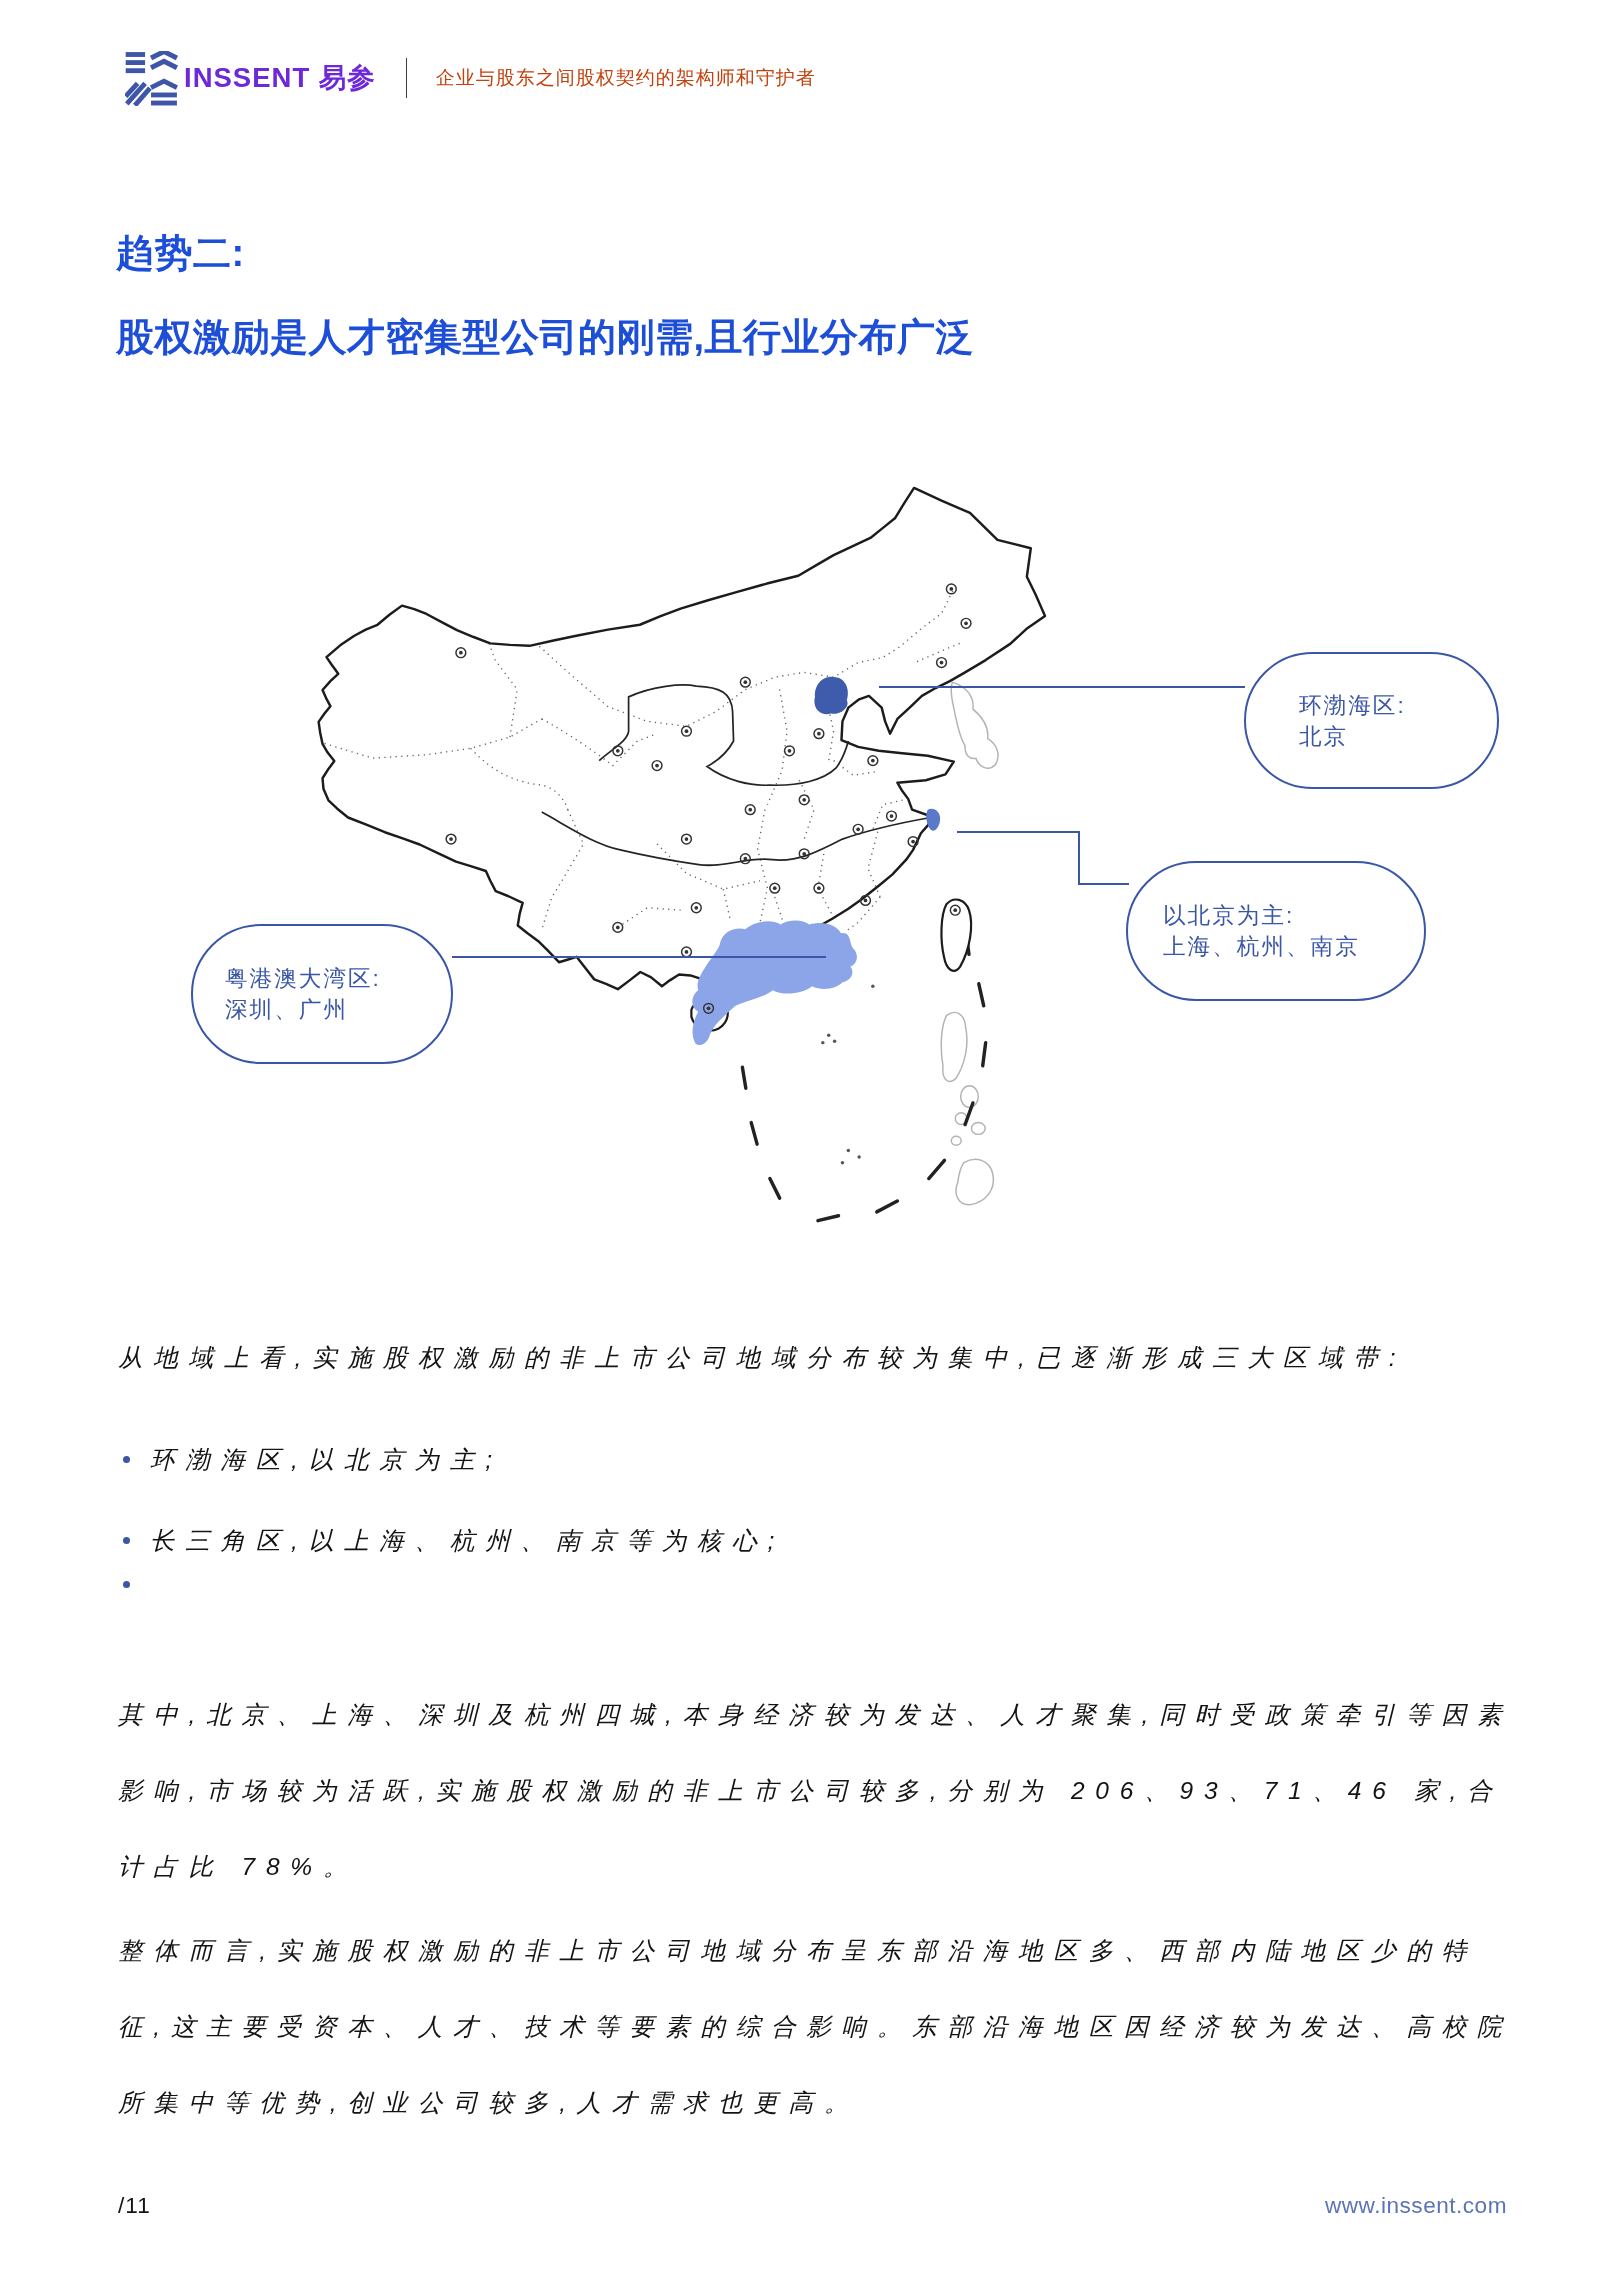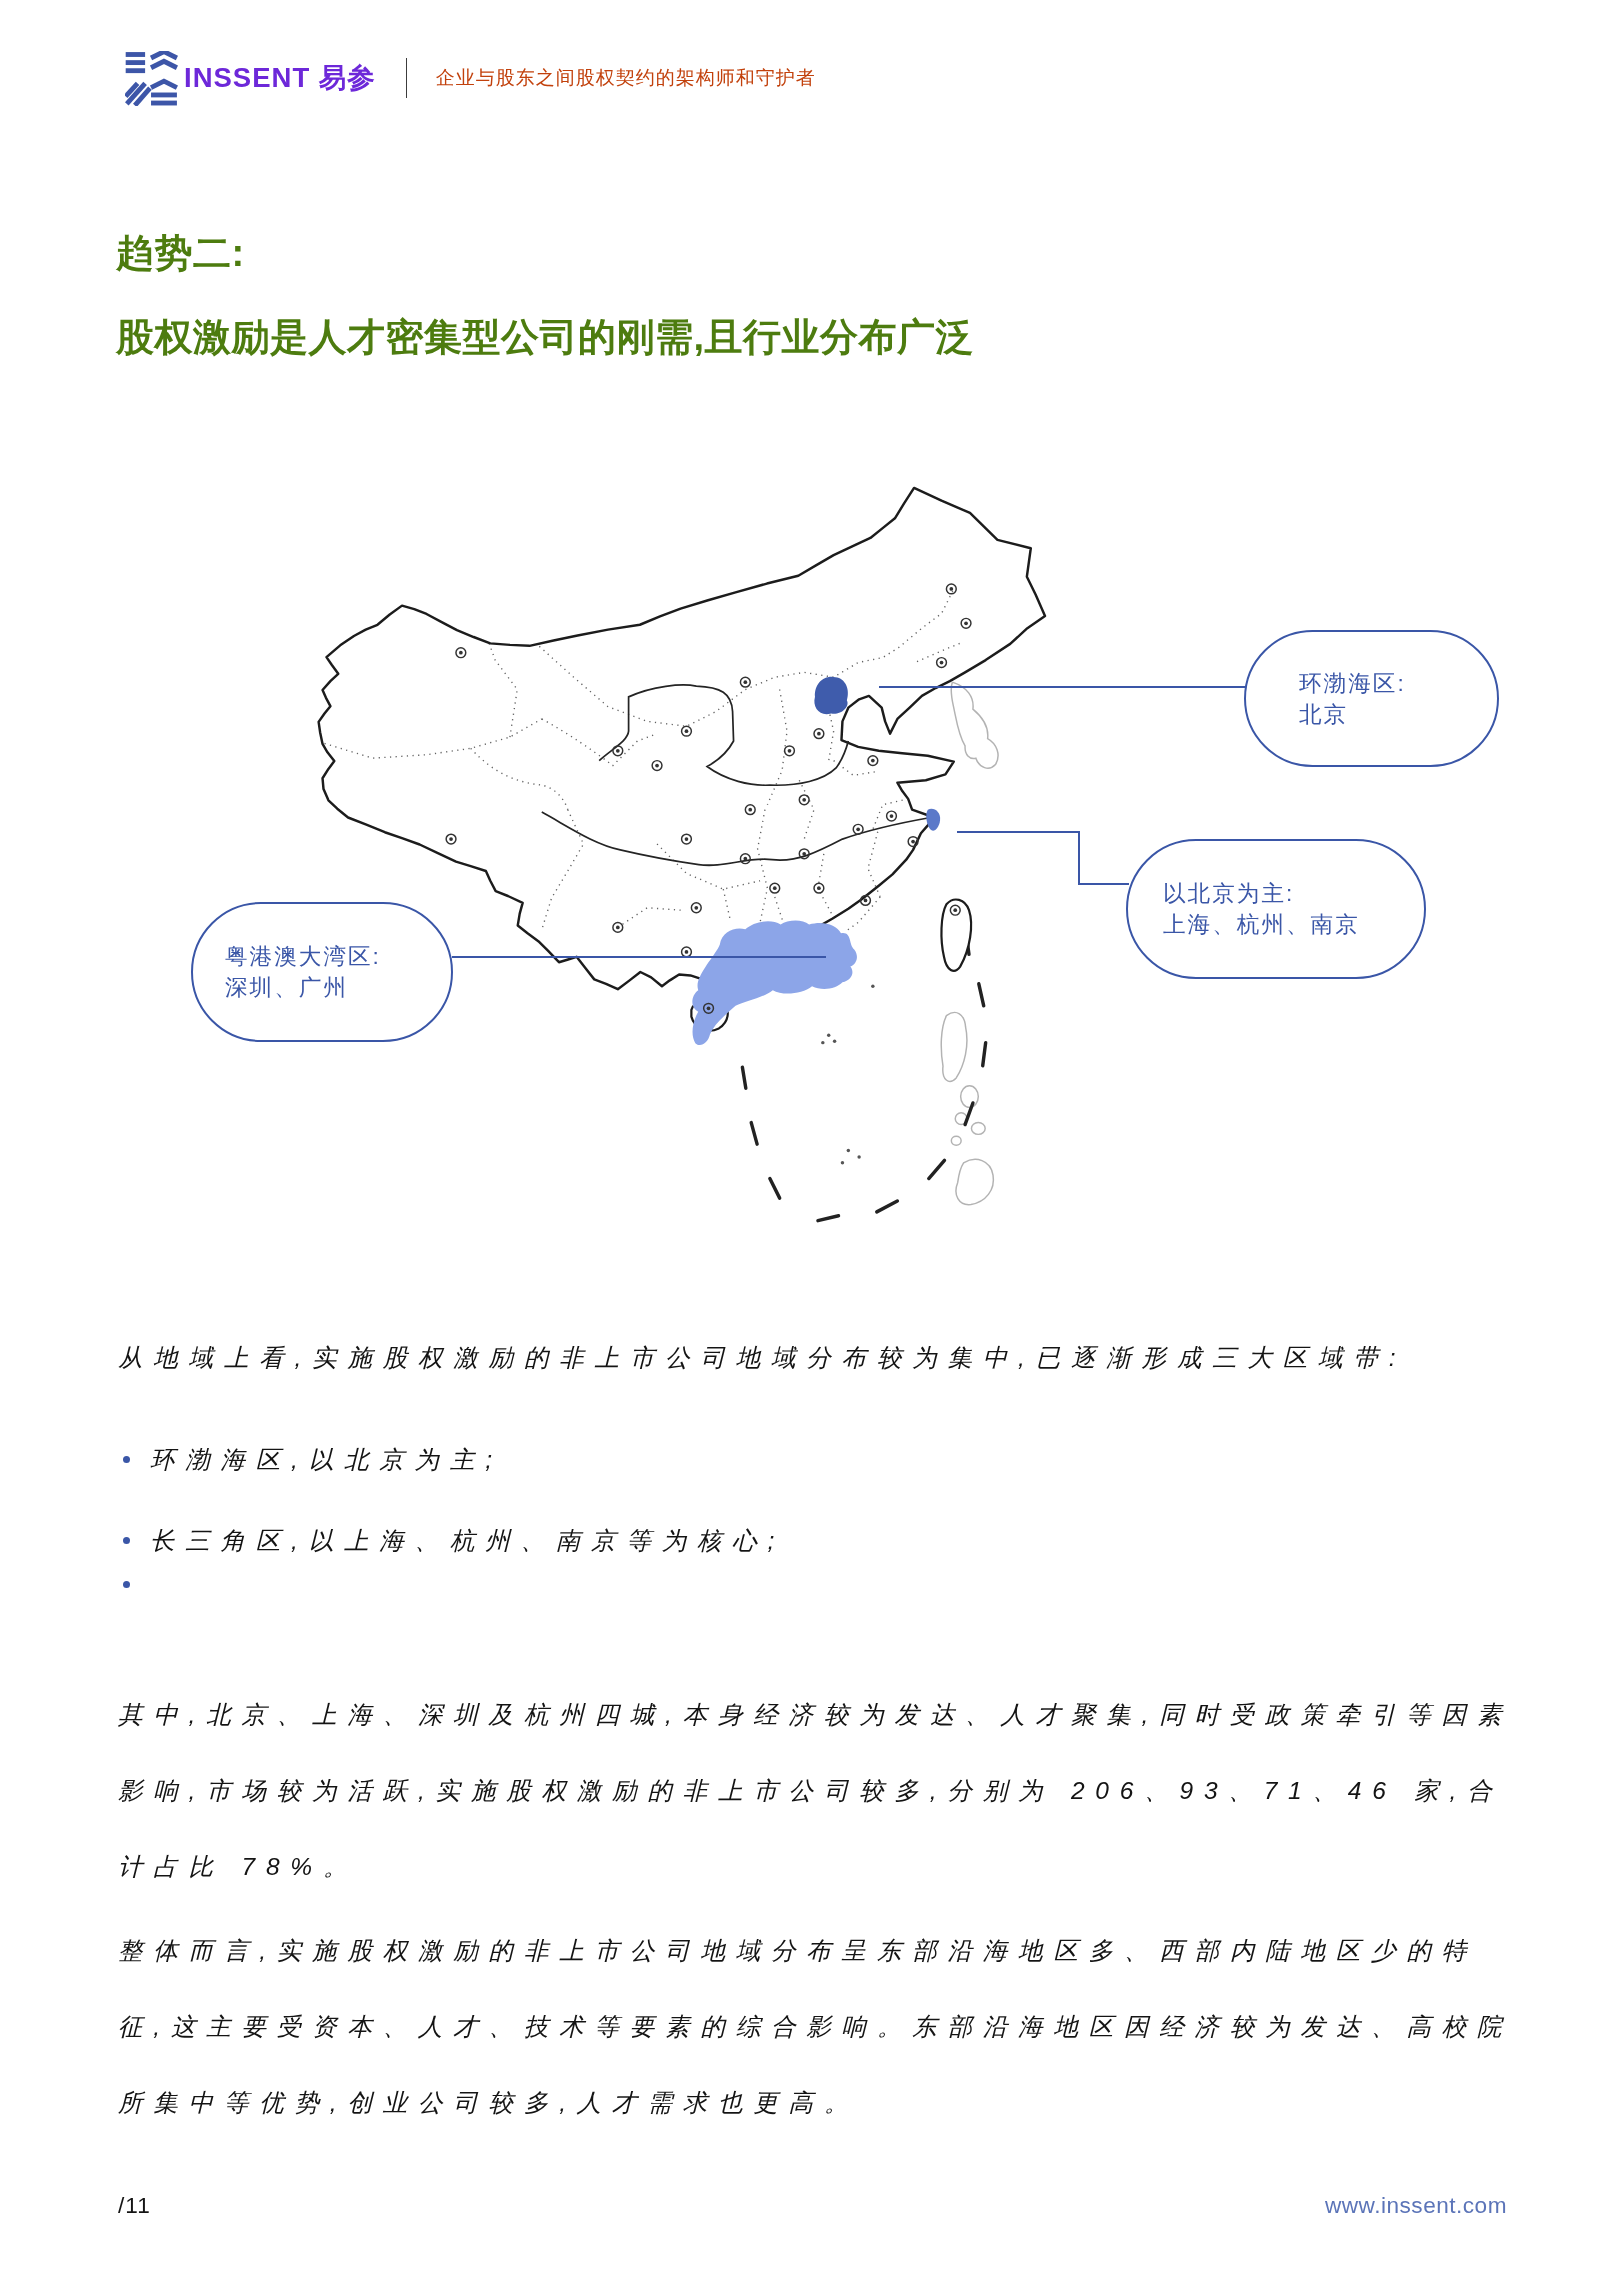--- a/index.html
+++ b/index.html
@@ -8,27 +8,27 @@
 
   
   .header{position:absolute;left:125px;top:49px;display:flex;align-items:center;height:58px;}
   .logo-icon{width:58px;height:55px;flex:0 0 auto;}
   .brand{font-size:27.5px;font-weight:800;letter-spacing:1px;color:#6d28d9;margin-left:1px;white-space:nowrap;}
   .header-divider{width:1.5px;height:40px;background:#3c3c3c;margin:0 28.5px 0 30px;}
   .tagline{font-size:19px;color:#c2410c;letter-spacing:1px;white-space:nowrap;}
 
   
   .title{position:absolute;left:116px;top:211px;font-size:38px;font-weight:700;
-         color:#4d7c0f;line-height:84px;letter-spacing:0.5px;white-space:nowrap;}
+         color:#1d4ed8;line-height:84px;letter-spacing:0.5px;white-space:nowrap;}
 
   
   .map-svg{position:absolute;left:196px;top:466px;width:1030px;height:859px;}
   .pill{position:absolute;border:2.5px solid #3a56a7;border-radius:74px;background:#ffffff;
         color:#3a56a7;font-size:22.6px;line-height:31px;letter-spacing:2px;
-        display:flex;flex-direction:column;justify-content:center;box-sizing:border-box;}
+        display:flex;flex-direction:column;justify-content:center;box-sizing:border-box;margin-top:22px;}
   .pill-bohai{left:1244px;top:630px;width:255px;height:137px;padding-left:53px;}
   .pill-yangtze{left:1126px;top:839px;width:300px;height:140px;padding-left:35px;}
   .pill-bay{left:191px;top:902px;width:262px;height:140px;padding-left:32px;}
   .connector{position:absolute;background:#3a56a7;}
   .c-bohai{left:879px;top:686px;width:366px;height:1.5px;}
   .c-yz1{left:957px;top:831px;width:123px;height:1.5px;}
   .c-yz2{left:1078px;top:831px;width:1.5px;height:53px;}
   .c-yz3{left:1078px;top:883px;width:51px;height:1.5px;}
   .c-bay{left:452px;top:956px;width:374px;height:1.5px;}
 

